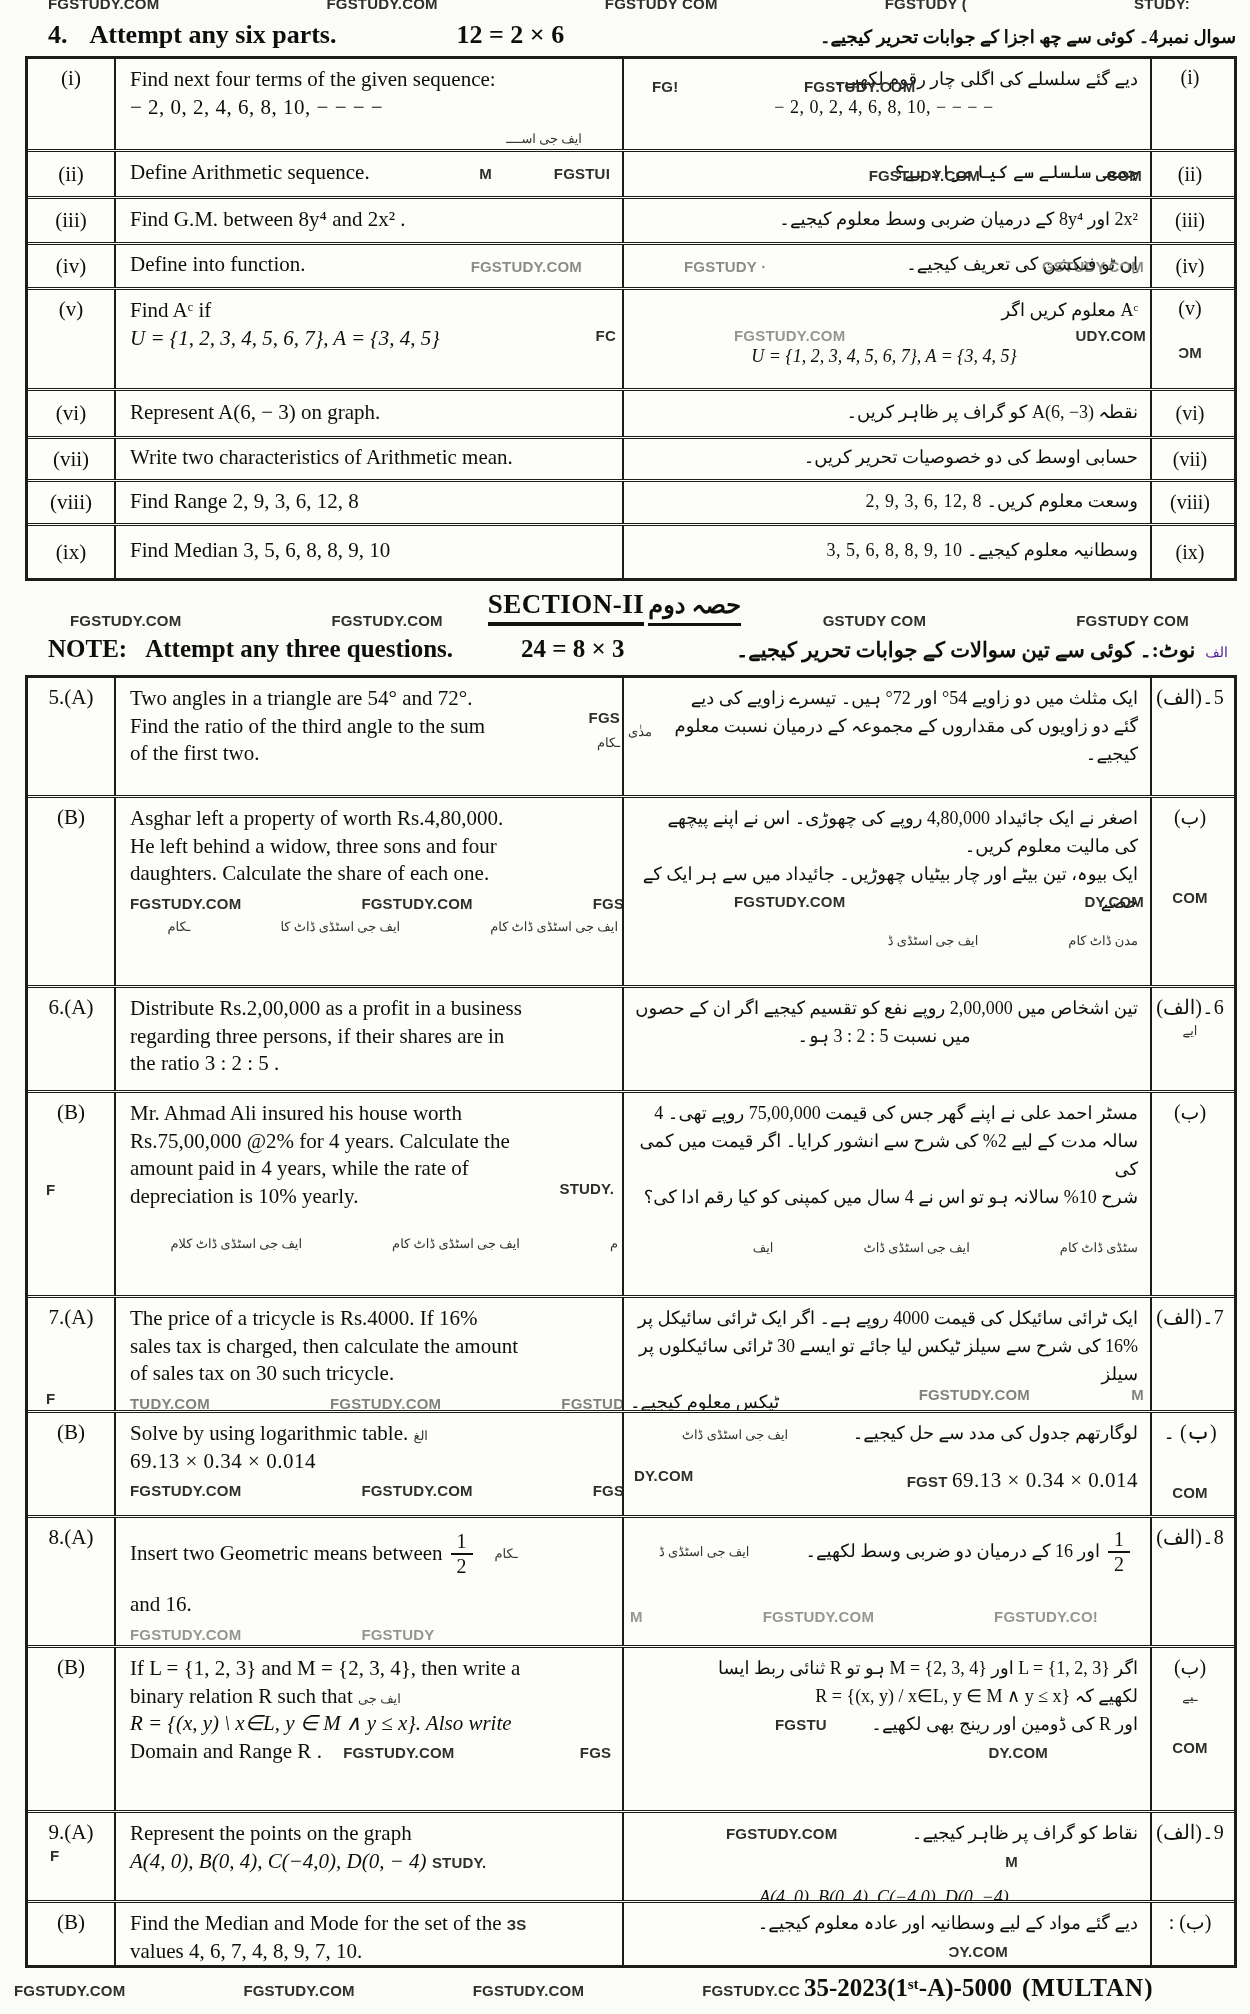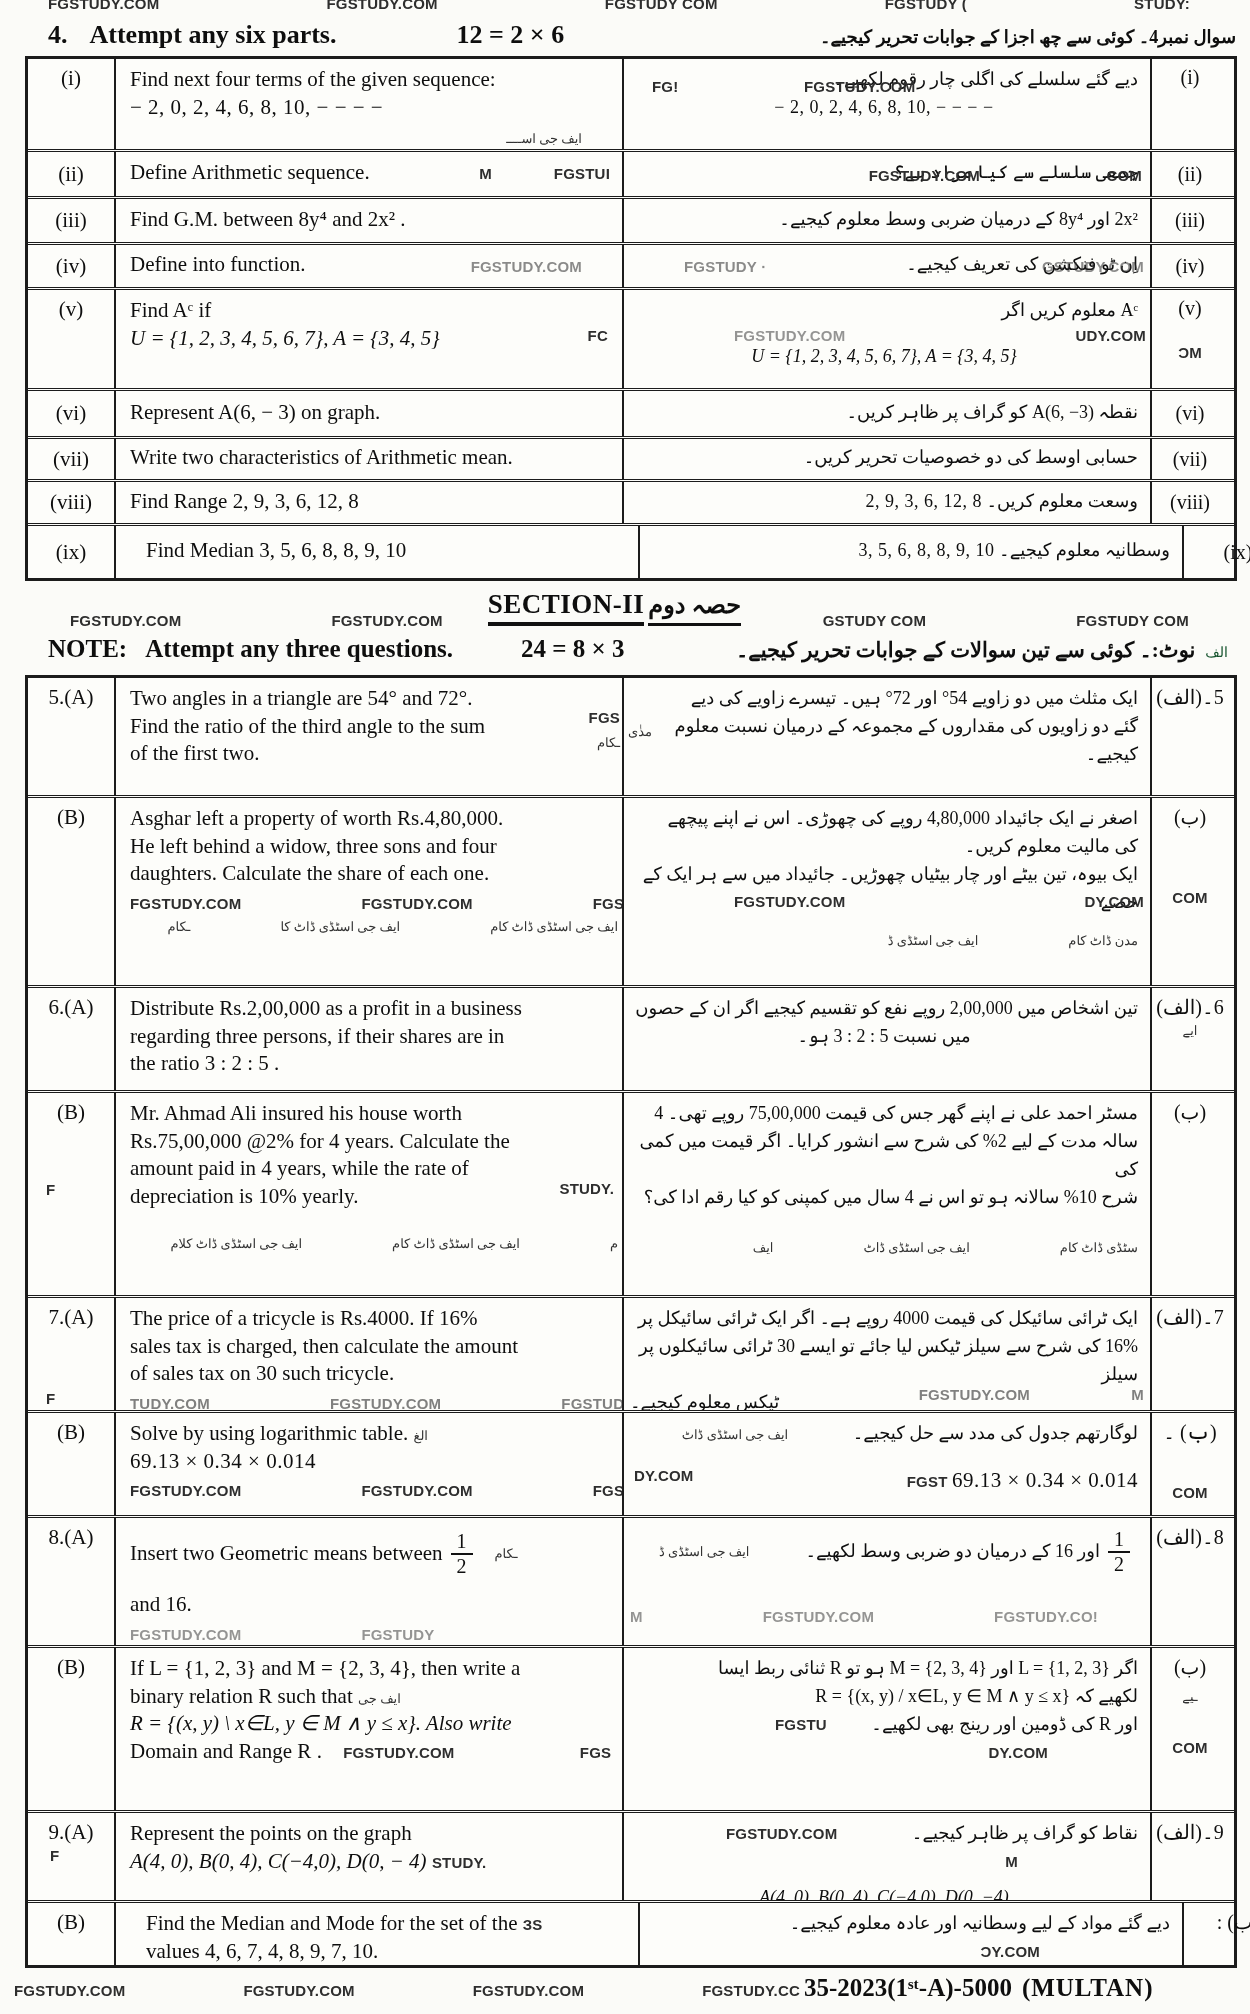--- a/index.html
+++ b/index.html
@@ -28,21 +28,21 @@
   
   .q4-head { display:flex; align-items:baseline; padding:4px 14px 6px 48px; }
   .q4-no { font-size:26px; font-weight:bold; margin-right:22px; }
   .q4-title { font-size:26px; font-weight:bold; }
   .q4-marks { font-size:26px; font-weight:bold; margin-left:120px; }
   .q4-urdu { font-size:18px; font-weight:bold; direction:rtl; margin-left:auto; white-space:nowrap; }
 
   
   .xtable { border:3px solid #1c1c1c; margin:0 13px 0 25px; background:#fdfdfa; }
   .xrow { display:flex; border-bottom:3px double #1c1c1c; position:relative; }
-  .xrow:last-child { border-bottom:none;gap:16px; }
+  .xrow:last-child { border-bottom:none; }
   .c-no  { width:88px;  border-right:2px solid #1c1c1c; text-align:center; padding-top:7px; font-size:21px; position:relative; flex:none; }
   .c-en  { width:508px; border-right:2px solid #1c1c1c; padding:7px 4px 2px 14px; font-size:21px; line-height:1.32; position:relative; flex:none; overflow:hidden; }
   .c-ur  { width:528px; border-right:2px solid #1c1c1c; direction:rtl; text-align:right; padding:7px 12px 2px 6px; font-size:18px; line-height:1.55; position:relative; flex:none; overflow:hidden; }
   .c-rno { width:76px; text-align:center; padding-top:7px; font-size:20px; position:relative; flex:none; overflow:hidden; }
   .vc { display:flex; flex-direction:column; justify-content:center; padding-top:0; }
   .math { font-style:italic; }
   .seq { font-style:normal; letter-spacing:.5px; }
   .wm-abs { position:absolute; }
   .enline { display:block; }
   .urline { display:block; }
@@ -54,21 +54,21 @@
   .sec2 { padding:8px 0 2px; position:relative; height:94px; }
   .sec2-titles { text-align:center;padding-left:9px; }
   .sec2-en { font-size:27px; font-weight:bold; letter-spacing:.5px; border-bottom:4px solid #111; padding-bottom:2px; display:inline-block; }
   .sec2-ur { font-size:24px; font-weight:bold; direction:rtl; display:inline-block; margin-right:30px; border-bottom:3px solid #111; padding-bottom:4px; }
   .sec2-wms { display:flex; gap:150px; padding-left:70px; margin-top:-14px; }
   .note-row { display:flex; align-items:baseline; padding:6px 22px 4px 48px; }
   .note-label { font-size:25px; font-weight:bold; margin-right:18px; }
   .note-text { font-size:25px; font-weight:bold; }
   .note-marks { font-size:25px; font-weight:bold; margin-left:68px; }
   .note-ur { font-size:21px; font-weight:bold; direction:rtl; margin-left:auto; white-space:nowrap; }
-  .note-ur-small { font-size:14px; color:#14532d; margin-left:10px; }
+  .note-ur-small { font-size:14px; color:#4c1d95; margin-left:10px; }
 
   
   .footer { display:flex; align-items:baseline; padding:6px 10px 0 14px; }
   .footer .wm { margin-right:118px; }
   .footer .wm:nth-child(4) { margin-right:4px; }
   .f-code { font-size:25px; font-weight:bold; white-space:nowrap; }
   .f-city { font-size:25px; font-weight:bold; margin-left:10px; letter-spacing:1px; }
   .wm-row { display:flex; gap:120px; margin-top:6px; }
   .urwm-row { display:flex; gap:90px; direction:rtl; margin-top:4px; }
 </style>
@@ -146,21 +146,21 @@
       <span class="wm wm-abs" style="left:60px;top:10px;direction:ltr;opacity:.55">FGSTUDY ∙</span>
     </div>
     <div class="c-rno vc">(iv)</div>
   </div>
 
   <div class="xrow" style="height:101px">
     <div class="c-no">(v)</div>
     <div class="c-en">
       <span class="enline">Find  Aᶜ  if</span>
       <span class="enline math">U = {1, 2, 3, 4, 5, 6, 7},  A = {3, 4, 5}</span>
-      <span class="wm wm-abs" style="right:14px;top:36px">FC</span>
+      <span class="wm wm-abs" style="right:6px;top:36px">FC</span>
     </div>
     <div class="c-ur">
       <span class="urline">Aᶜ معلوم کریں اگر</span>
       <span class="wm wm-abs" style="right:4px;top:34px;direction:ltr">UDY.COM</span>
       <span class="wm wm-abs" style="left:110px;top:34px;direction:ltr;opacity:.5">FGSTUDY.COM</span>
       <span class="urline math" style="direction:ltr;text-align:center;margin-top:18px">U = {1, 2, 3, 4, 5, 6, 7},  A = {3, 4, 5}</span>
     </div>
     <div class="c-rno">
       <span>(v)</span><br>
       <span class="wm" style="display:block;margin-top:24px">ƆM</span>

